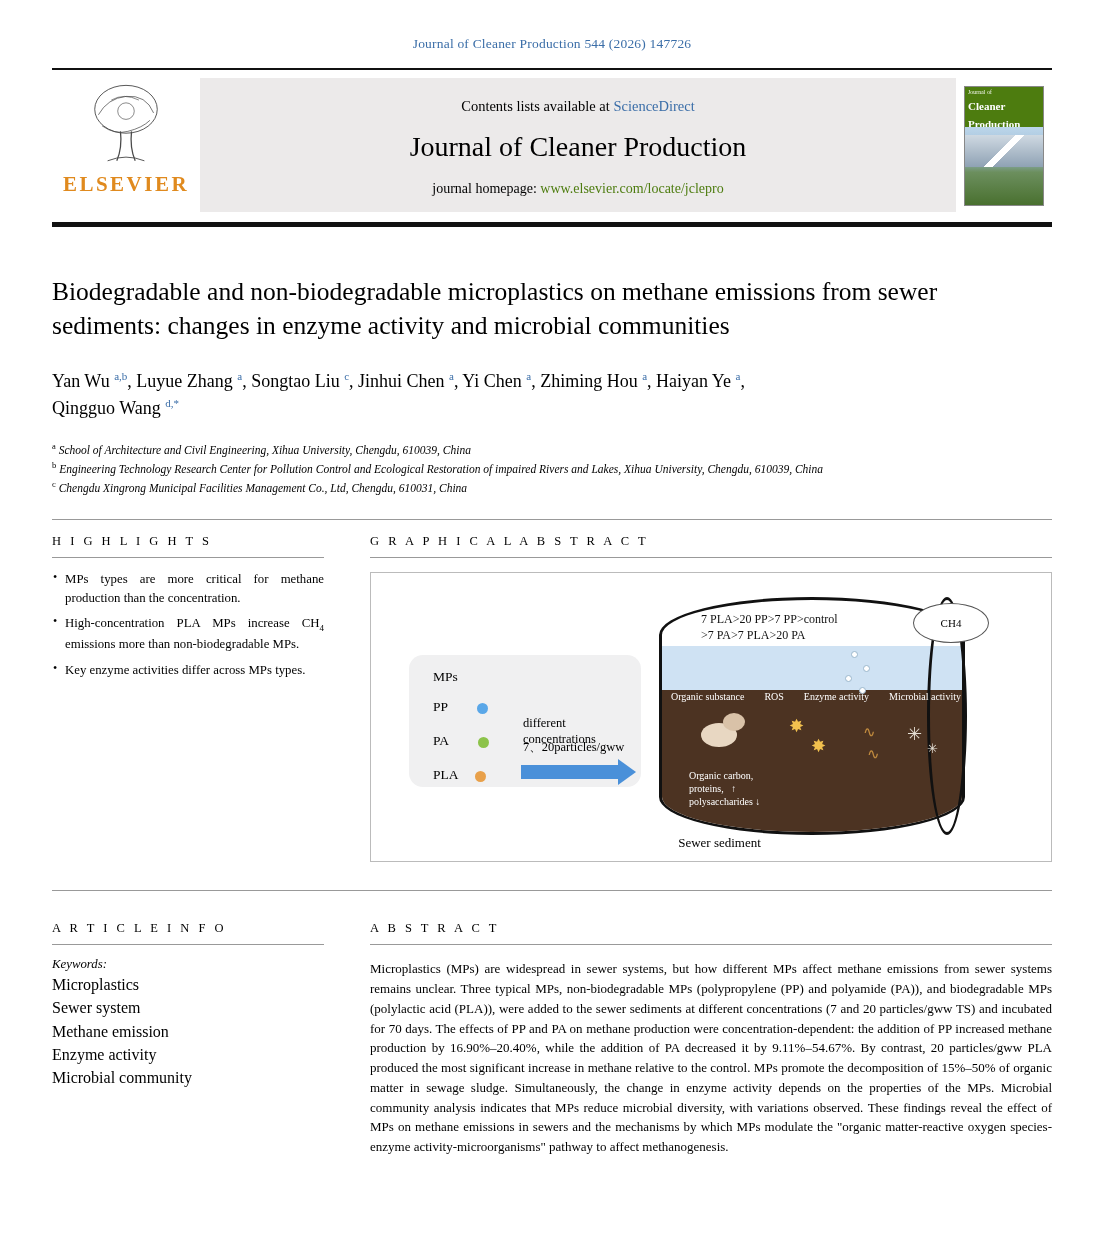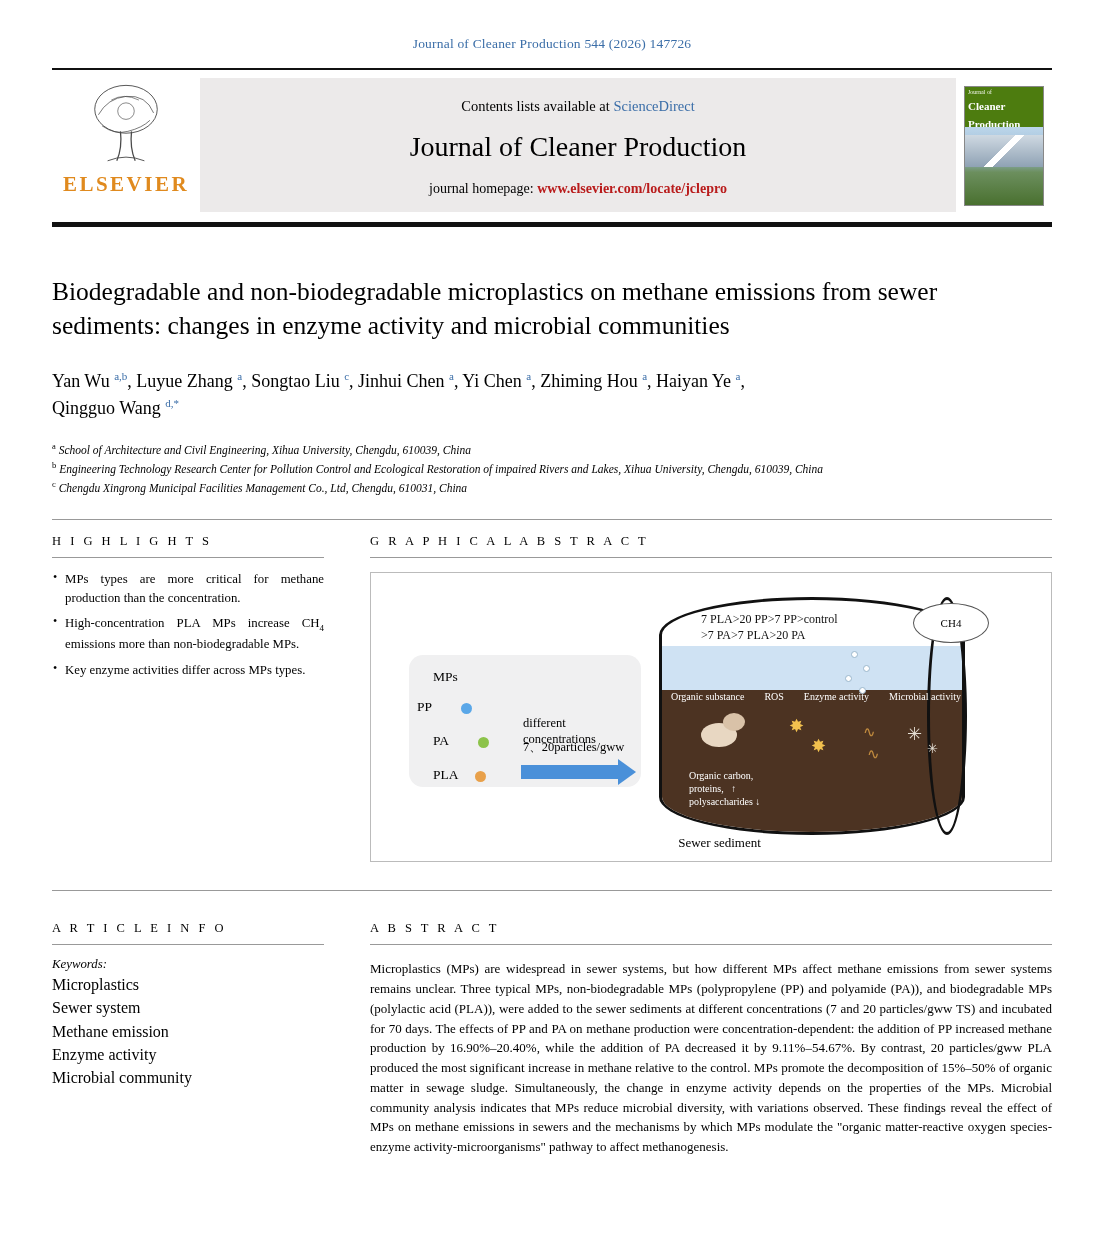--- a/index.html
+++ b/index.html
@@ -80,22 +80,21 @@
   }
   .journal-name {
     font-size: 28px;
     margin: 16px 0 18px 0;
     font-family: "Liberation Serif", serif;
   }
   .homepage-line {
     font-size: 14px;
   }
   .homepage-line .hp-link {
-    color: #b91c1c;
-    font-weight: bold;
+    color: #4d7c0f;
   }
   .cover-cell {
     width: 96px;
     flex: 0 0 96px;
     display: flex;
     align-items: center;
     justify-content: center;
   }
   .cover-thumb {
     width: 78px;
@@ -483,21 +482,21 @@
 
       <div class="col-right">
         <div class="sec-head">G R A P H I C A L   A B S T R A C T</div>
         <div class="sec-rule"></div>
 
         <div class="ga-box">
 
           <div class="ga-left"></div>
           <div class="ga-mps-label">MPs</div>
 
-          <div class="legend-row" style="left:46px; top:126px;">
+          <div class="legend-row" style="left:62px; top:126px;">
             <span>PP</span>
             <span class="legend-dot" style="background:#5aa7e8;"></span>
           </div>
           <div class="legend-row" style="left:62px; top:160px;">
             <span>PA</span>
             <span class="legend-dot" style="background:#8cc34a;"></span>
           </div>
           <div class="legend-row" style="left:62px; top:194px;">
             <span>PLA</span>
             <span class="legend-dot" style="background:#e8a04a; margin-left:14px;"></span>

